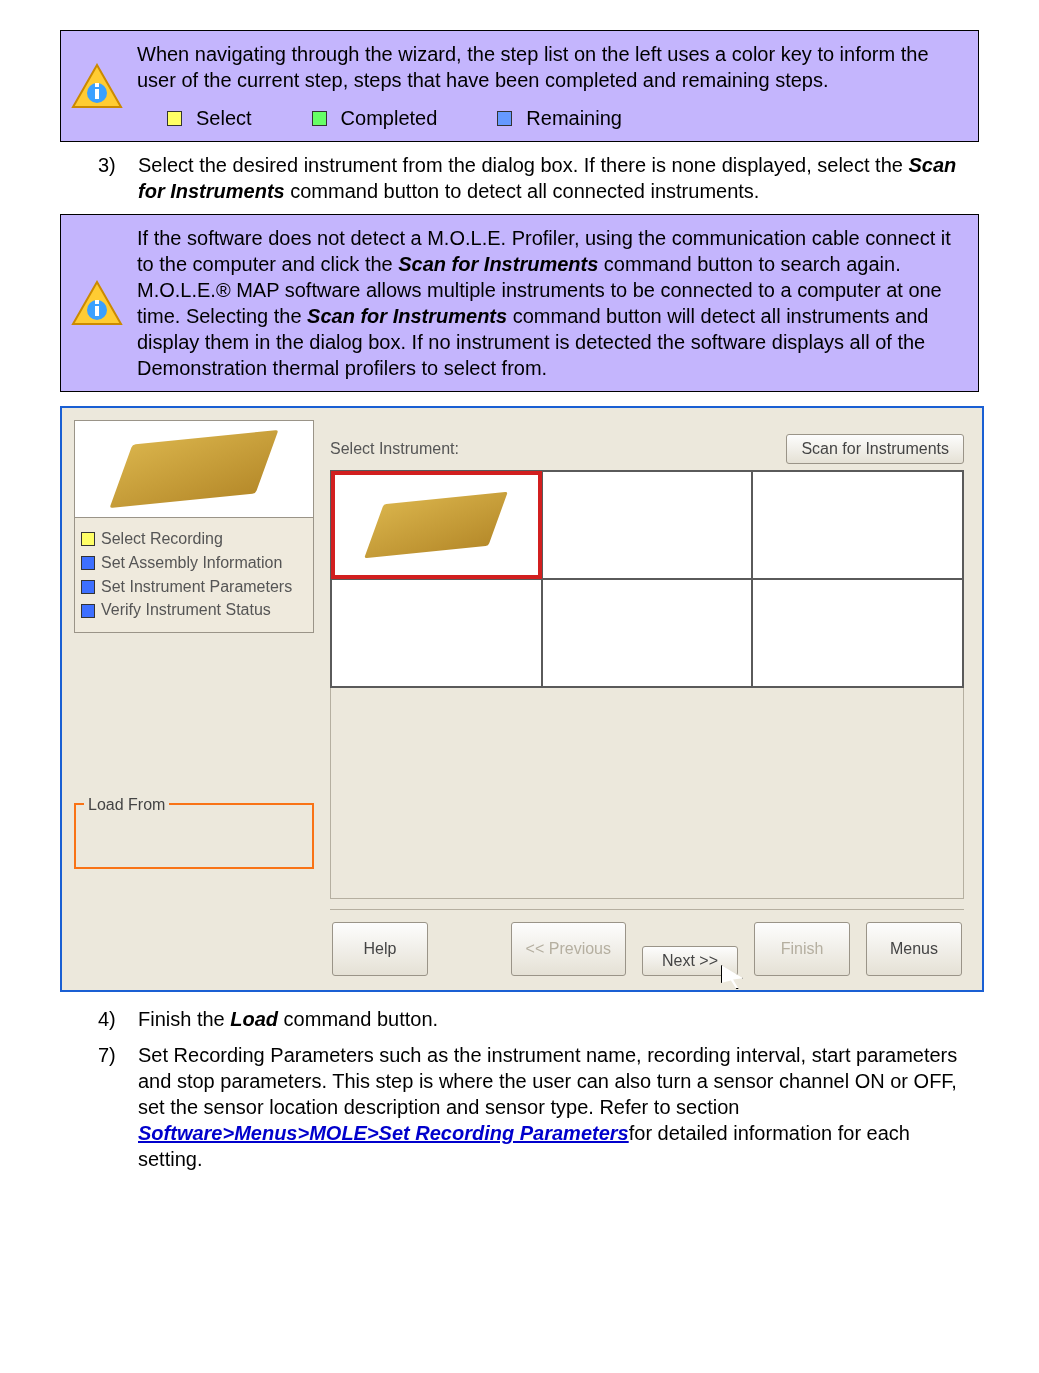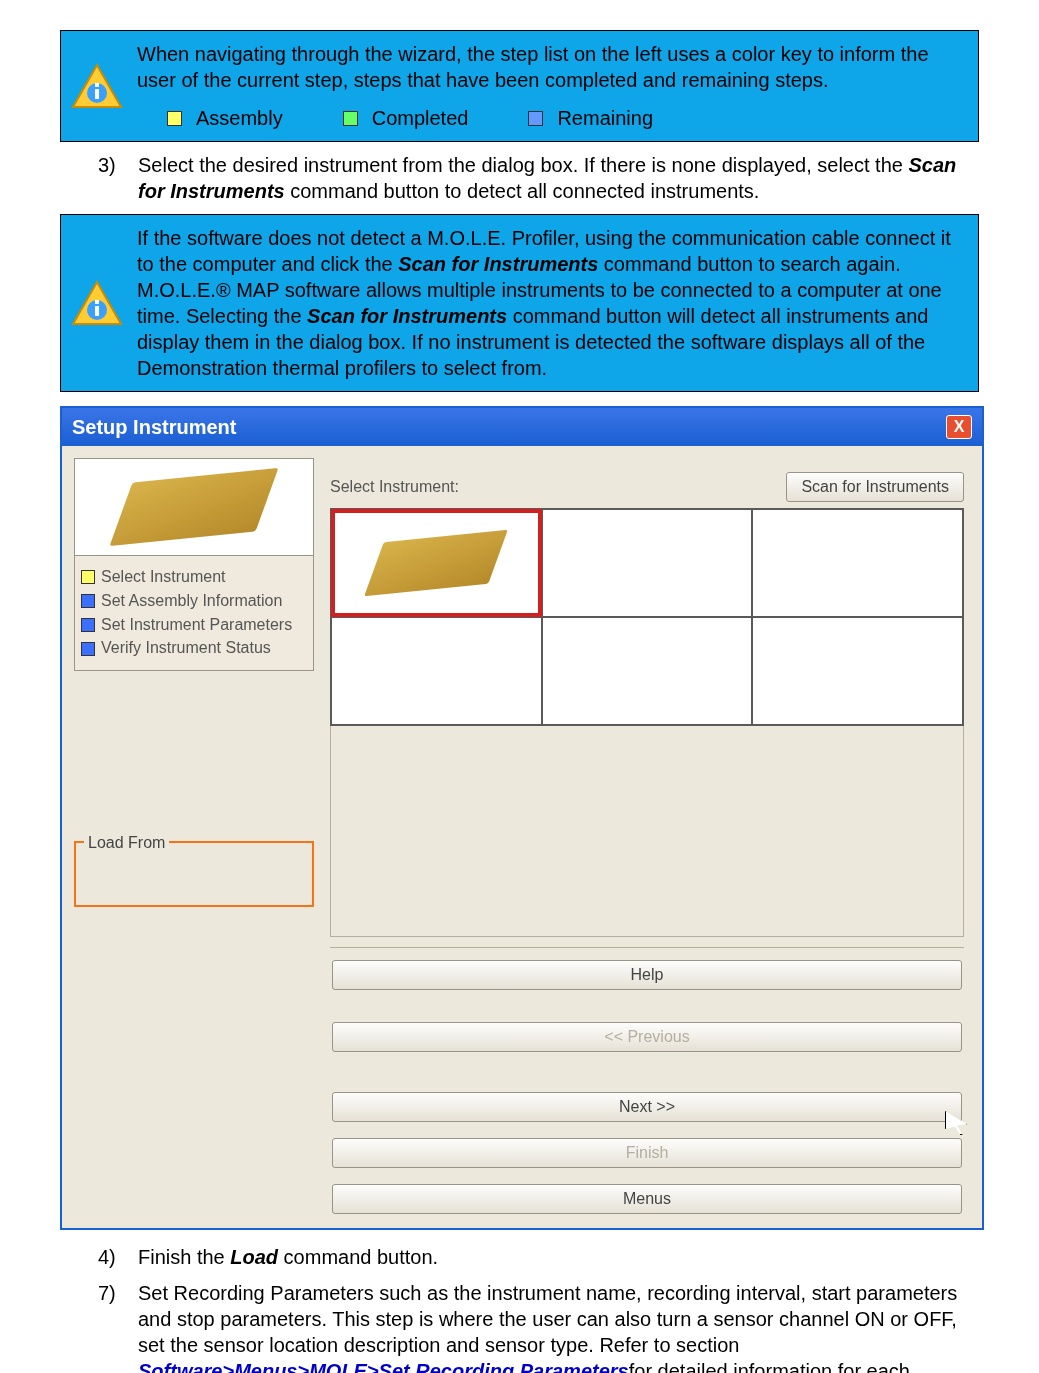--- a/index.html
+++ b/index.html
@@ -8,21 +8,21 @@
     color: #000;
     background: #fff;
     margin: 0;
     padding: 30px 60px;
     width: 1039px;
     box-sizing: border-box;
     line-height: 1.3;
   }
   .note-box {
     border: 1px solid #000;
-    background: #0ea5e9;
+    background: #c4b5fd;
     padding: 10px 14px 10px 10px;
     display: flex;
     align-items: center;
     gap: 14px;
     margin-bottom: 10px;
   }
   .note-box .note-body { flex: 1; }
   .info-icon { flex-shrink: 0; }
   .legend-row { margin-top: 12px; display: flex; gap: 60px; padding-left: 30px; }
   .legend-item { display: flex; align-items: center; gap: 14px; }
@@ -83,21 +83,21 @@
   }
   .grid6 {
     display:grid; grid-template-columns:1fr 1fr 1fr; grid-template-rows:108px 108px;
     border:1px solid #5a5a5a; background:#fff; margin:0 6px;
   }
   .grid6 .cell { border:1px solid #5a5a5a; display:flex; align-items:center; justify-content:center;}
   .grid6 .cell.selected { outline:4px solid #d21f1f; outline-offset:-4px;}
   .blank-area { height: 210px; border:1px solid #b5afa0; border-top:none; margin:0 6px;}
   .btn-row {
     border-top:1px solid #b5afa0; margin:10px 6px 0 6px; padding:12px 2px 2px 2px;
-    display:flex; gap:16px; justify-content:flex-start;flex-direction:column;
+    display:flex; gap:16px; justify-content:flex-start;
   }
   .btn-row .xp-btn { min-width:96px; text-align:center; }
   .btn-row .xp-btn.disabled { color:#b5afa0; }
   .btn-row .sp { flex:1; }
   .cursor {
     position: relative;
     margin-top: 24px;
   }
   .cursor::after{
     content:""; position:absolute; right:-6px; bottom:-14px; width:20px; height:22px;
@@ -116,21 +116,21 @@
     <polygon points="26,2 50,44 2,44" fill="#ffcc33" stroke="#cc8a00" stroke-width="2"></polygon>
     <circle cx="26" cy="30" r="10" fill="#3aa0ff"></circle>
     <rect x="24" y="26" width="4" height="10" fill="#fff"></rect>
     <rect x="24" y="20" width="4" height="4" fill="#fff"></rect>
   </svg>
   <div class="note-body">
     <div>When navigating through the wizard, the step list on the left uses a color key to inform the user of the current step, steps that have been completed and remaining steps.</div>
     <div class="legend-row">
       <span class="legend-item">
           <span class="sq yellow"></span>
-          <span>Assembly</span>
+          <span>Select</span>
         </span>
       <span class="legend-item">
           <span class="sq green"></span>
           <span>Completed</span>
         </span>
       <span class="legend-item">
           <span class="sq blue"></span>
           <span>Remaining</span>
         </span>
     </div>
@@ -150,33 +150,29 @@
     <circle cx="26" cy="30" r="10" fill="#3aa0ff"></circle>
     <rect x="24" y="26" width="4" height="10" fill="#fff"></rect>
     <rect x="24" y="20" width="4" height="4" fill="#fff"></rect>
   </svg>
   <div class="note-body">
     <span>If the software does not detect a M.O.L.E. Profiler, using the communication cable connect it to the computer and click the </span><span class="bold-italic">Scan for Instruments</span><span> command button to search again. M.O.L.E.® MAP software allows multiple instruments to be connected to a computer at one time. Selecting the </span><span class="bold-italic">Scan for Instruments</span><span> command button will detect all instruments and display them in the dialog box. If no instrument is detected the software displays all of the Demonstration thermal profilers to select from.</span>
   </div>
 </div>
 
 <div class="dialog-wrap">
-  <div class="titlebar">
-    <span>Setup Instrument</span>
-    <div class="close-x">X</div>
-  </div>
   <div class="dialog-body">
     <div class="left-col">
       <div class="preview">
           <div class="instr-img"></div>
         </div>
       <div class="steps">
         <div class="step-row">
             <span class="ssq y"></span>
-            <span>Select Instrument</span>
+            <span>Select Recording</span>
           </div>
         <div class="step-row">
             <span class="ssq b"></span>
             <span>Set Assembly Information</span>
           </div>
         <div class="step-row">
             <span class="ssq b"></span>
             <span>Set Instrument Parameters</span>
           </div>
         <div class="step-row">

